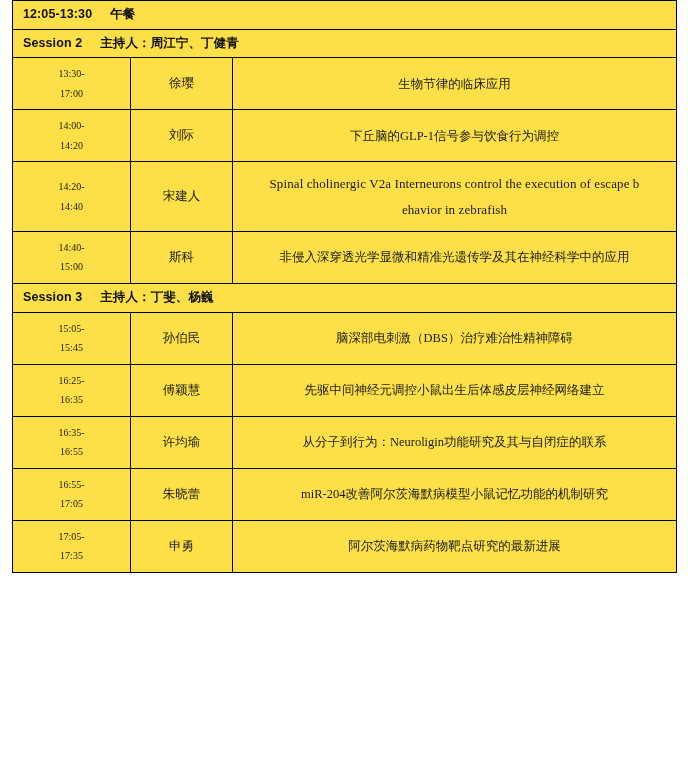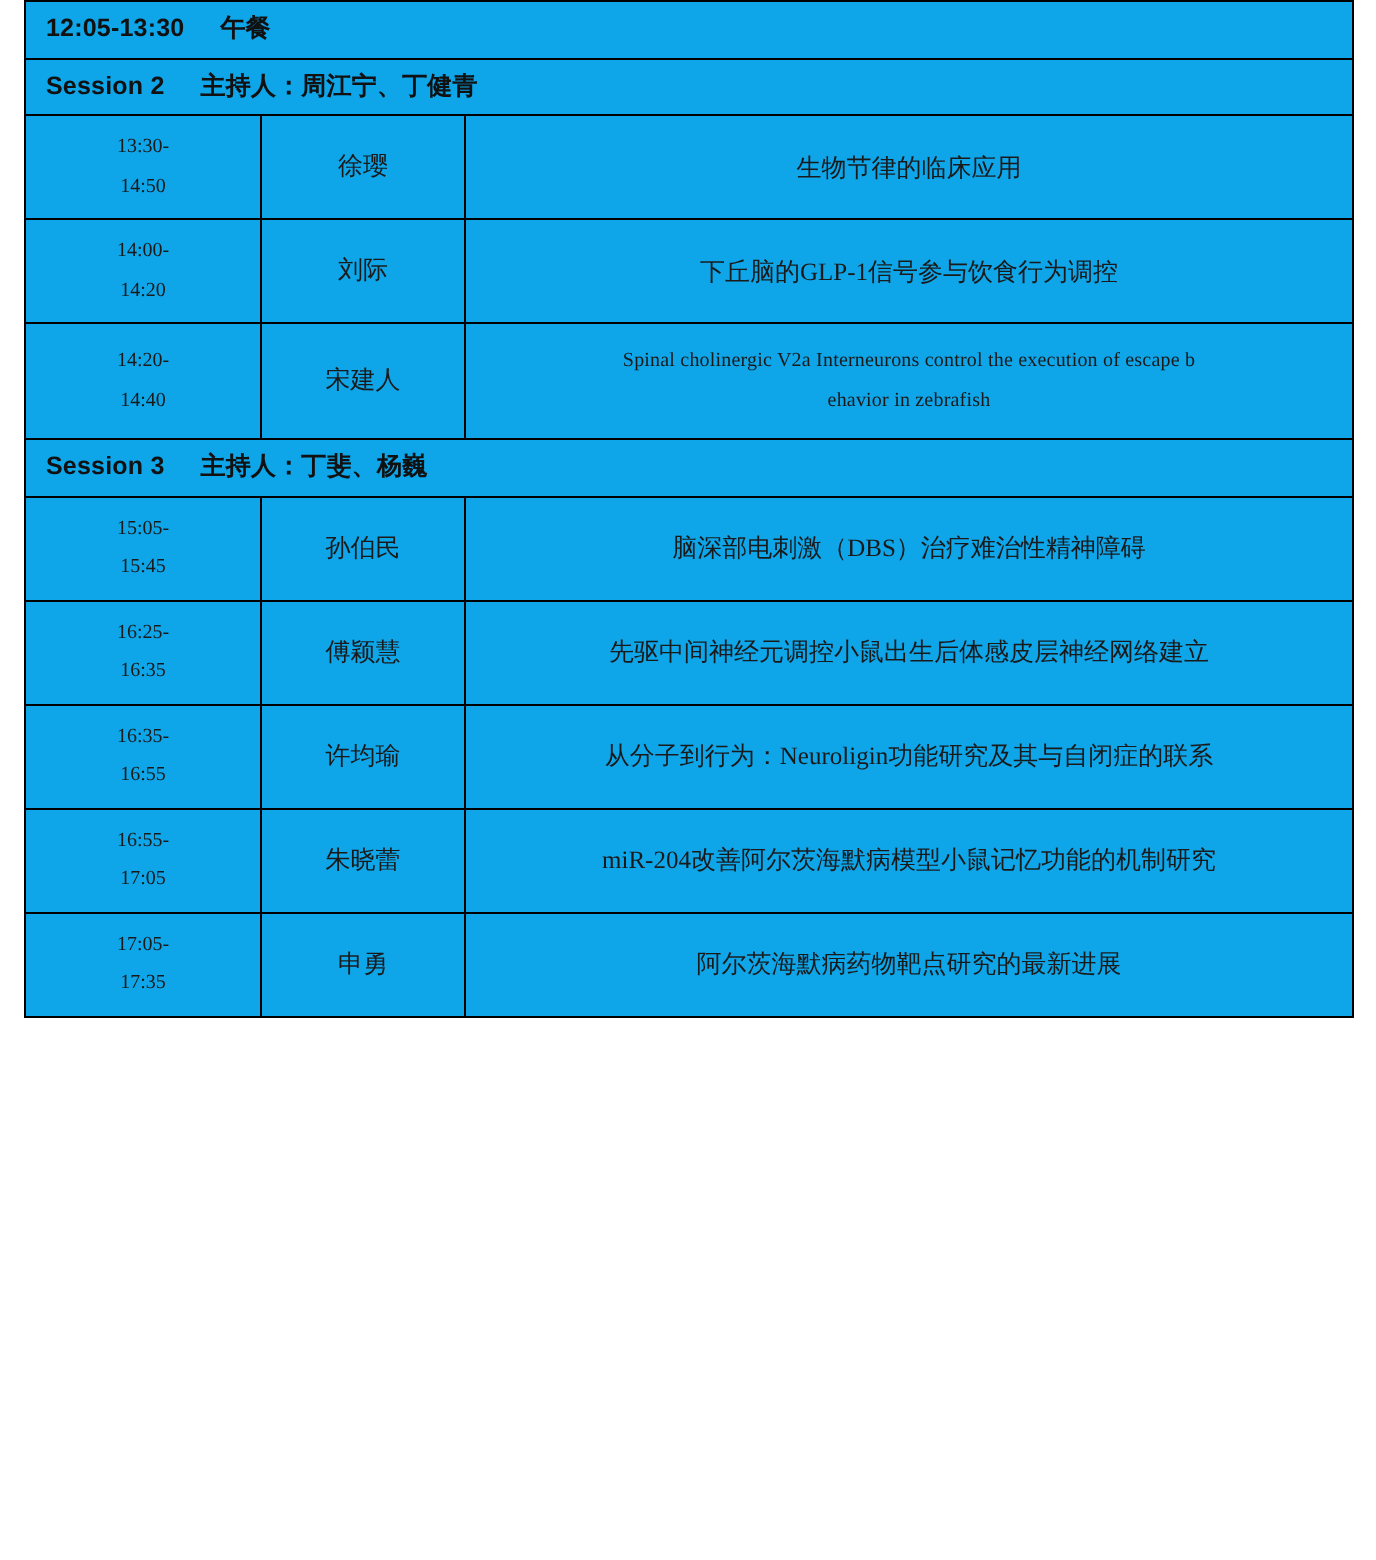--- a/index.html
+++ b/index.html
@@ -28,21 +28,21 @@
     width: 664px;
     margin-left: 12px;
     margin-top: -12px;
     table-layout: fixed;
   }
 
   table.schedule td {
     border: 1px solid #000000;
     padding: 0;
     vertical-align: middle;
-    background: #0ea5e9;
+    background: #fde047;
   }
 
   
   col.c-time  { width: 118px; }
   col.c-name  { width: 102px; }
   col.c-title { width: 444px; }
 
   
   .banner {
     font-family: "Liberation Sans", "DejaVu Sans", sans-serif;
@@ -94,21 +94,21 @@
     padding: 6px 4px !important;
     color: #1a1a1a;
   }
   .cell-title .ln {
     display: block;
   }
 
   
   .cell-title.en {
     font-family: "Liberation Serif", "DejaVu Serif", serif;
-    font-size: 10px;
+    font-size: 13px;
     letter-spacing: 0.1px;
   }
 
   
   .clip-row td {
     height: 11px;
     border-top: 1px solid #000000;
   }
 
   
@@ -132,21 +132,21 @@
         </tr>
         <tr>
           <td colspan="3" class="banner"><span class="lead">12:05-13:30</span><span class="gap"></span><span class="rest">午餐</span></td>
         </tr>
         <tr>
           <td colspan="3" class="banner"><span class="lead">Session 2</span><span class="gap"></span><span class="rest">主持人：周江宁、丁健青</span></td>
         </tr>
         <tr>
           <td class="cell-time">
             <span class="t1">13:30-</span>
-            <span class="t2">14:50</span>
+            <span class="t2">17:00</span>
           </td>
           <td class="cell-name">徐璎</td>
           <td class="cell-title">
             <span class="ln">生物节律的临床应用</span>
           </td>
         </tr>
         <tr>
           <td class="cell-time">
             <span class="t1">14:00-</span>
             <span class="t2">14:20</span>
@@ -161,20 +161,30 @@
             <span class="t1">14:20-</span>
             <span class="t2">14:40</span>
           </td>
           <td class="cell-name">宋建人</td>
           <td class="cell-title en">
             <span class="ln">Spinal cholinergic V2a Interneurons control the execution of escape b</span>
             <span class="ln">ehavior in zebrafish</span>
           </td>
         </tr>
         <tr>
+          <td class="cell-time">
+            <span class="t1">14:40-</span>
+            <span class="t2">15:00</span>
+          </td>
+          <td class="cell-name">斯科</td>
+          <td class="cell-title">
+            <span class="ln">非侵入深穿透光学显微和精准光遗传学及其在神经科学中的应用</span>
+          </td>
+        </tr>
+        <tr>
           <td colspan="3" class="banner"><span class="lead">Session 3</span><span class="gap"></span><span class="rest">主持人：丁斐、杨巍</span></td>
         </tr>
         <tr>
           <td class="cell-time">
             <span class="t1">15:05-</span>
             <span class="t2">15:45</span>
           </td>
           <td class="cell-name">孙伯民</td>
           <td class="cell-title">
             <span class="ln">脑深部电刺激（DBS）治疗难治性精神障碍</span>

